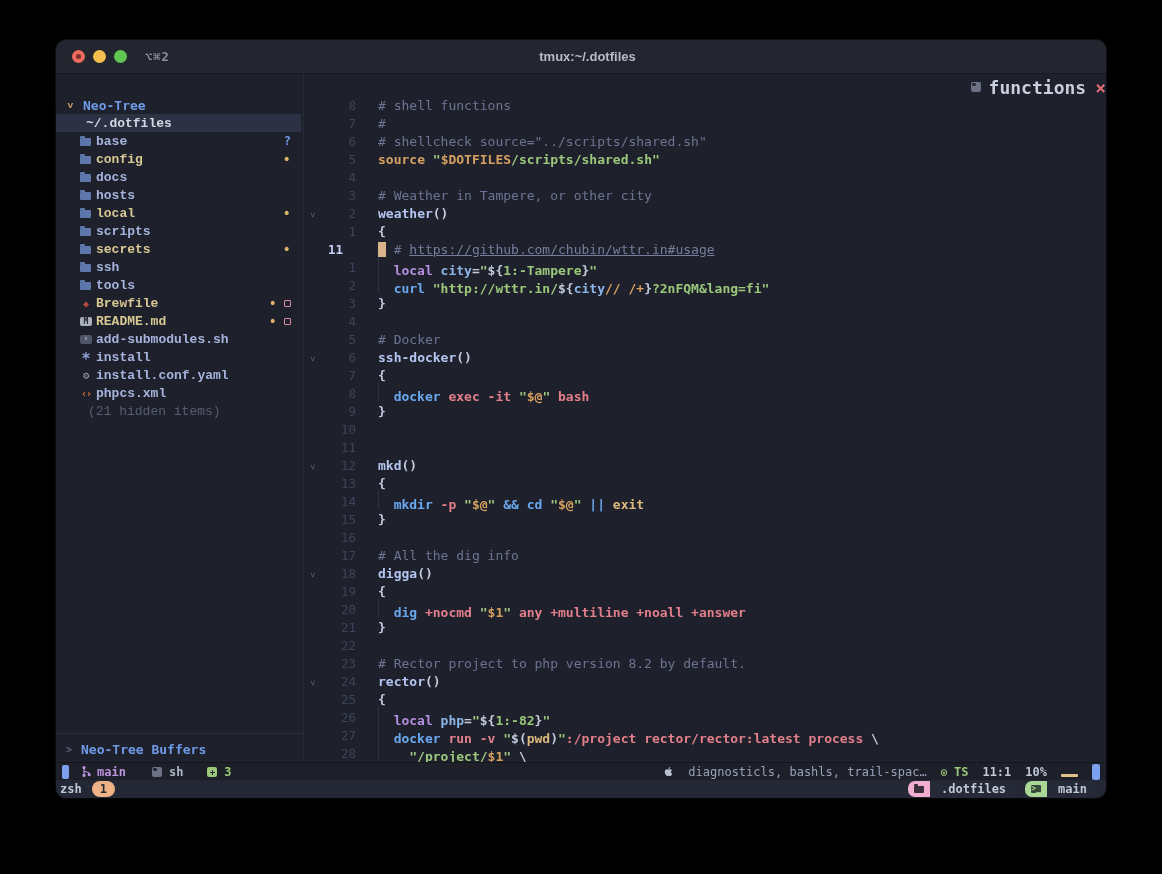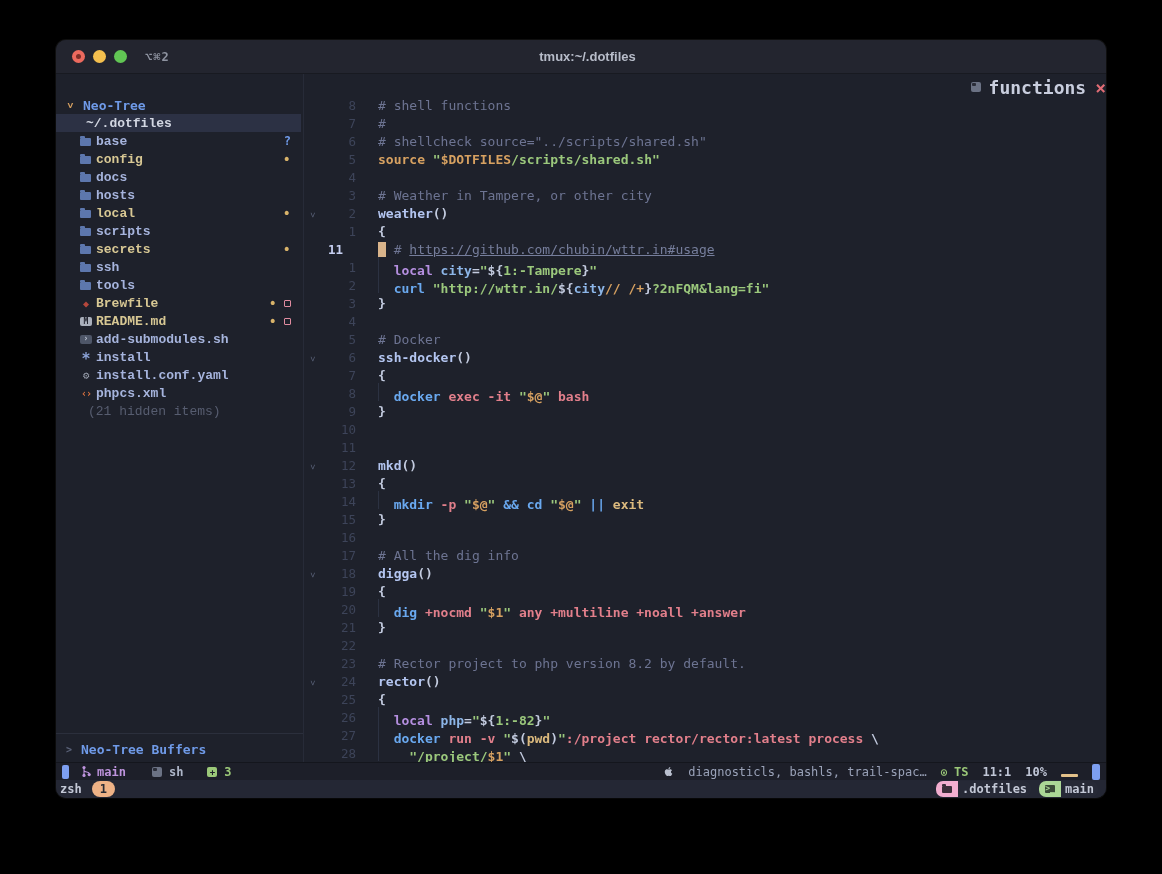--- a/index.html
+++ b/index.html
@@ -114,21 +114,21 @@
 
   
   #tmuxbar{height:18px;flex:0 0 18px;background:#242734;display:flex;align-items:center;font-size:12px;}
   #tmuxbar .shell{color:#c3c8d6;font-weight:bold;margin-left:4px;}
   .win-pill{background:#eeb286;color:#282a33;font-weight:bold;border-radius:8px;padding:0 8px;
      margin-left:10px;height:16px;line-height:16px;}
   #tmuxbar .right{margin-left:auto;display:flex;align-items:center;margin-right:8px;}
   .pill-ic{height:16px;display:flex;align-items:center;justify-content:center;width:22px;border-radius:7px 0 0 7px;}
   .pill-ic.pink{background:#f2aed0;}
   .pill-ic.green{background:#abd796;}
-  .pill-lbl{background:#262936;color:#c3c8d6;height:16px;line-height:16px;padding:0 4px;border-radius:0 7px 7px 0;font-weight:bold;}
+  .pill-lbl{background:#262936;color:#c3c8d6;height:16px;line-height:16px;padding:0 11px;border-radius:0 7px 7px 0;font-weight:bold;}
   .gap8{width:8px;}
   .mini-folder{width:10px;height:7px;background:#3c2e3a;border-radius:1px;position:relative;}
   .mini-folder::after{content:"";position:absolute;top:-2px;left:0;width:4px;height:2px;background:#3c2e3a;border-radius:1px 1px 0 0;}
   .mini-term{color:#2c3a2c;font:bold 8px "DejaVu Sans Mono",monospace;background:#3a4a38;width:10px;height:8px;border-radius:1px;color:#abd796;line-height:8px;text-align:center;}
 </style>
 </head>
 <body>
 
 <div id="window">
 

